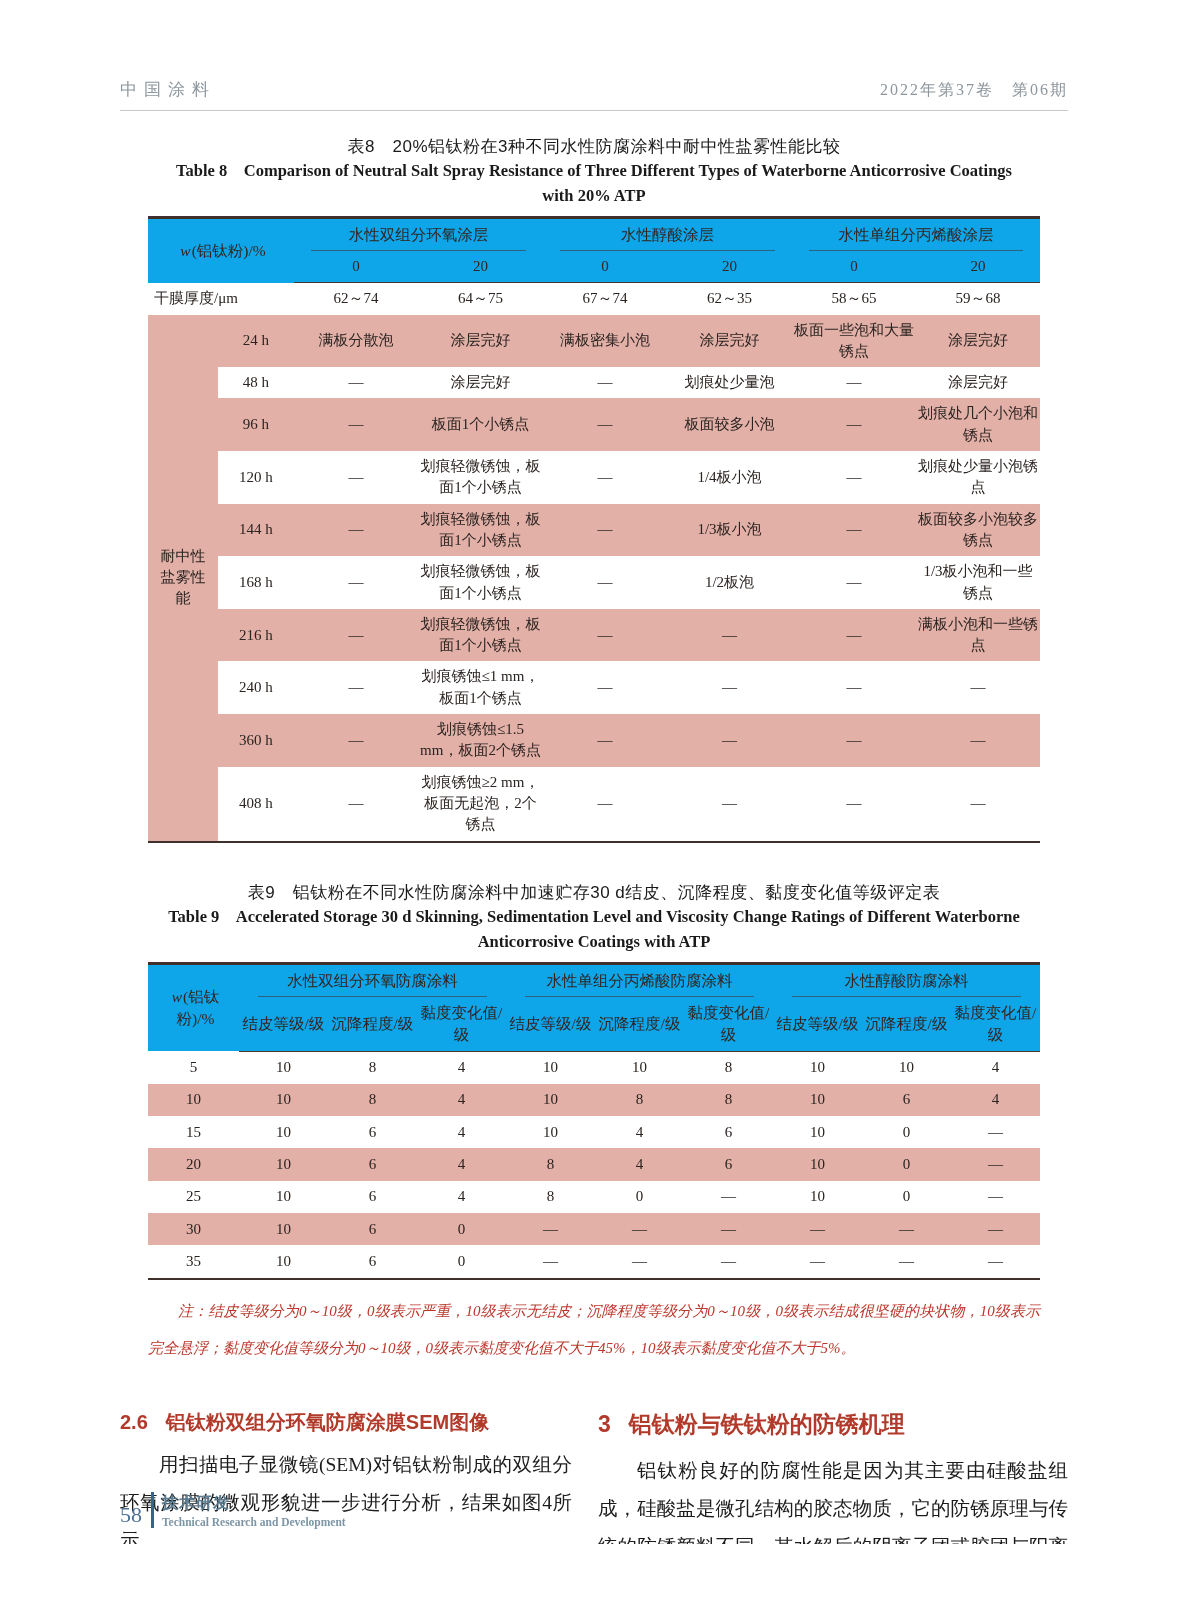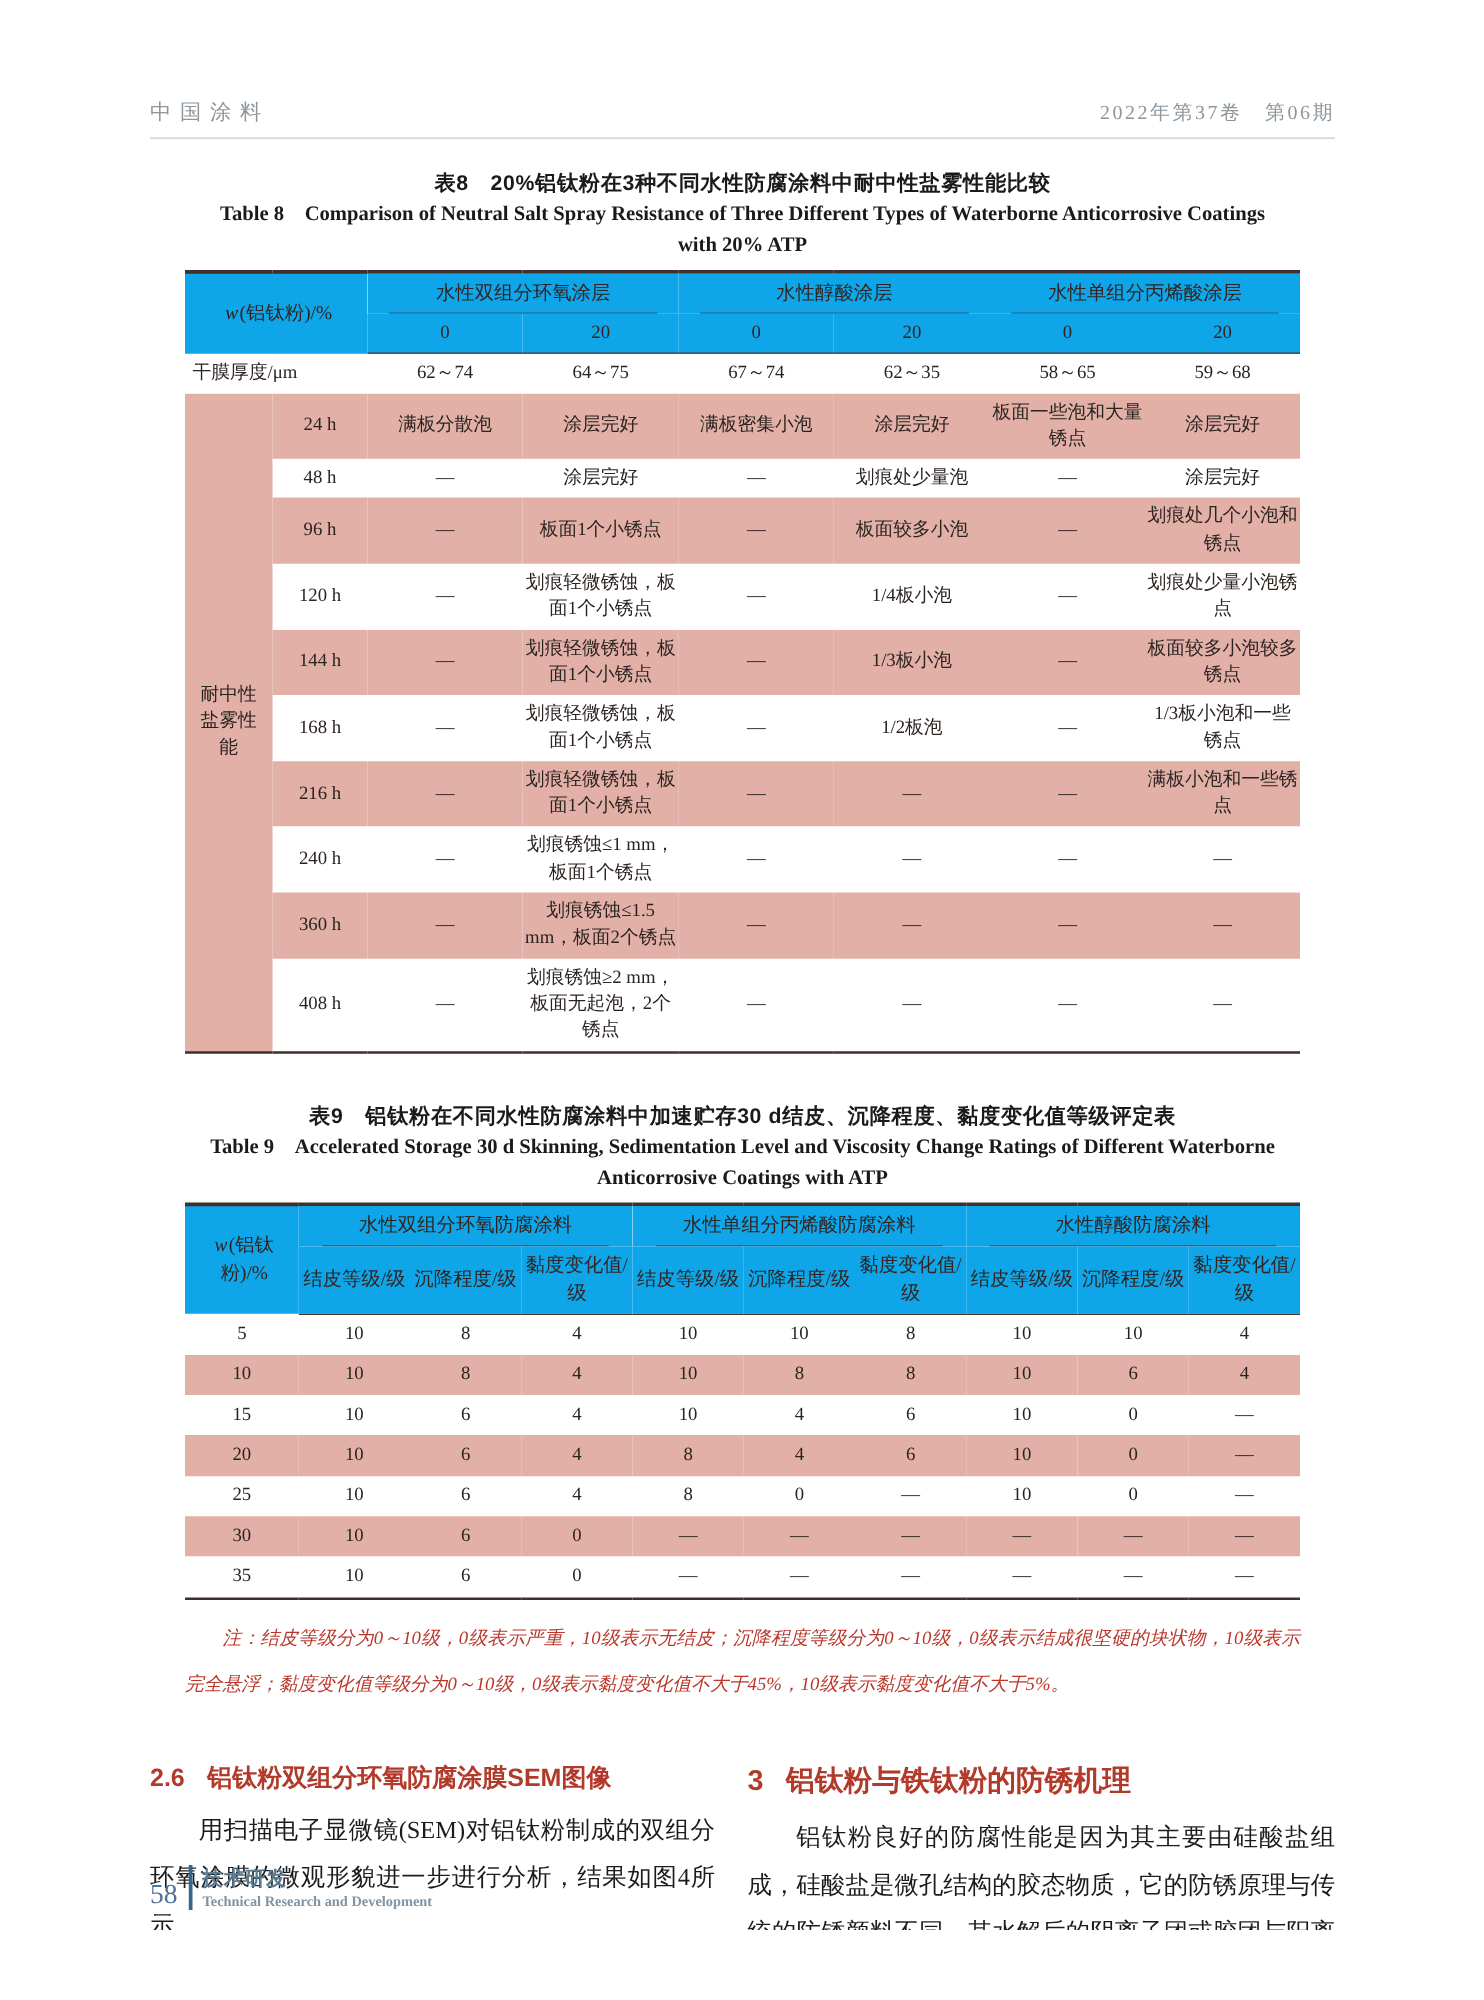--- a/index.html
+++ b/index.html
@@ -11,21 +11,21 @@
   .content { position:absolute; left:120px; top:78px; width:948px; }
 
   
   .journal-bar { display:flex; justify-content:space-between; align-items:flex-end;
     padding-bottom:9px; border-bottom:1.5px solid #c4c9cd; }
   .journal-name { font-size:17px; color:#8d969d; letter-spacing:7px; }
   .issue-info  { font-size:16px; color:#8d969d; letter-spacing:2px; }
 
   
   .tbl-title-cn { margin-top:24px; text-align:center; font-family:"Liberation Sans","DejaVu Sans",sans-serif;
-    font-weight:bold; font-size:17px; color:#1a1a1a; letter-spacing:.5px; }
+    font-weight:normal; font-size:17px; color:#1a1a1a; letter-spacing:.5px; }
   .tbl-title-en { text-align:center; font-weight:bold; font-size:16.5px; line-height:25px; color:#1a1a1a; }
 
   
   table { border-collapse:collapse; table-layout:fixed; width:892px; margin:8px auto 0 auto; }
   th, td { text-align:center; vertical-align:middle; font-weight:normal;
     font-size:15px; line-height:1.42; padding:5px 2px; color:#2a2320; }
   thead th { background:#0ea5e9; color:#33241f; }
   .dark-top { border-top:3px solid #40302b; }
   .dark-bottom { border-bottom:2px solid #40302b; }
   .subrow th { border-bottom:1.5px solid #4a362f; }

